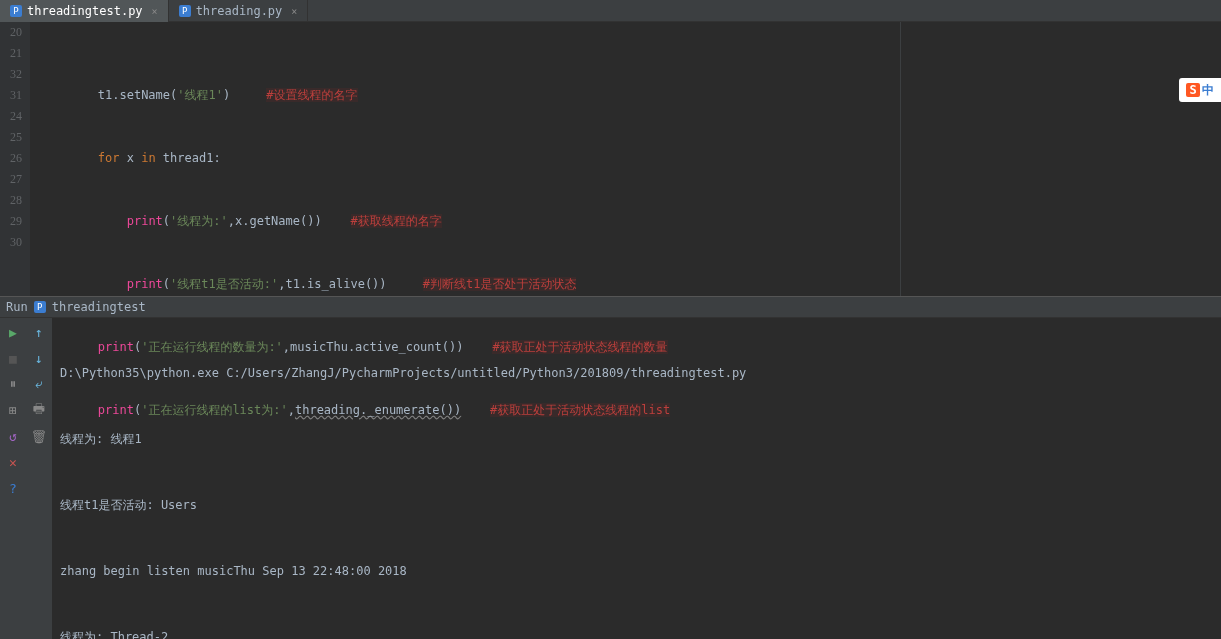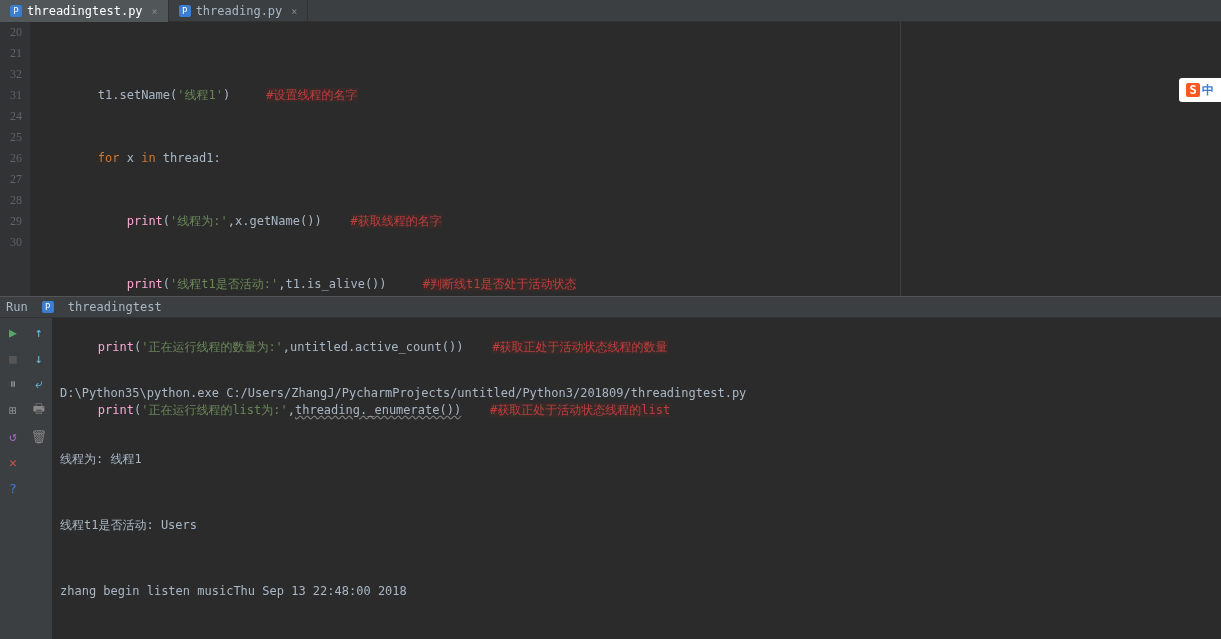--- a/index.html
+++ b/index.html
@@ -67,38 +67,38 @@
       padding-left: 10px;
       white-space: pre;
       position: relative;
     }
     .code-line {
       height: 21px;
     }
     .kw { color: #cc7832; }
     .str { color: #6a8759; }
     .id { color: #a9b7c6; }
-    .builtin { color: #f9a8d4; }
+    .builtin { color: #ec4899; }
     .cm-red { color: #bc3f3c; background: rgba(90,40,40,0.3); }
     .underline { text-decoration: underline wavy #808080; }
     .content-sep {
       position: absolute;
       right: 320px;
       top: 0;
       bottom: 0;
       width: 1px;
       background: #3c3f41;
     }
     .run-header {
       height: 22px;
       background: #3c3f41;
       display: flex;
       align-items: center;
       padding: 0 6px;
-      gap: 14px;
+      gap: 6px;
       border-top: 1px solid #555;
       border-bottom: 1px solid #323232;
     }
     .run-body {
       display: flex;
       height: calc(639px - 22px - 274px - 22px);
       background: #2b2b2b;
     }
     .left-toolbar {
       width: 26px;
@@ -122,21 +122,21 @@
       width: 16px;
       height: 16px;
       display: flex;
       align-items: center;
       justify-content: center;
       font-size: 13px;
       cursor: pointer;
     }
     .console {
       flex: 1;
-      padding: 20px 8px;
+      padding: 0 8px;
       line-height: 22px;
       color: #a9b7c6;
       white-space: pre;
       overflow: hidden;
     }
     .console-line { height: 22px; }
     .ime-badge {
       position: absolute;
       right: 0;
       top: 78px;
@@ -197,21 +197,21 @@
       <div>30</div>
       <div>&nbsp;</div>
       <div>&nbsp;</div>
   </div>
   <div class="code">
     <div class="content-sep"></div>
     <div class="code-line">        <span class="id">t1.setName(</span><span class="str">'线程1'</span><span class="id">)</span>     <span class="cm-red">#设置线程的名字</span></div>
     <div class="code-line">        <span class="kw">for</span><span class="id"> x </span><span class="kw">in</span><span class="id"> thread1:</span></div>
     <div class="code-line">            <span class="builtin">print</span><span class="id">(</span><span class="str">'线程为:'</span><span class="id">,</span><span class="id">x.getName())</span>    <span class="cm-red">#获取线程的名字</span></div>
     <div class="code-line">            <span class="builtin">print</span><span class="id">(</span><span class="str">'线程t1是否活动:'</span><span class="id">,</span><span class="id">t1.is_alive())</span>     <span class="cm-red">#判断线t1是否处于活动状态</span></div>
-    <div class="code-line">        <span class="builtin">print</span><span class="id">(</span><span class="str">'正在运行线程的数量为:'</span><span class="id">,</span><span class="id">untitled.active_count())</span>    <span class="cm-red">#获取正处于活动状态线程的数量</span></div>
+    <div class="code-line">        <span class="builtin">print</span><span class="id">(</span><span class="str">'正在运行线程的数量为:'</span><span class="id">,</span><span class="id">musicThu.active_count())</span>    <span class="cm-red">#获取正处于活动状态线程的数量</span></div>
     <div class="code-line">        <span class="builtin">print</span><span class="id">(</span><span class="str">'正在运行线程的list为:'</span><span class="id">,</span><span class="id underline">threading._enumerate())</span>    <span class="cm-red">#获取正处于活动状态线程的list</span></div>
     
     
     
     
   </div>
 </div>
 
 <div class="run-header">
   <span>Run</span>

